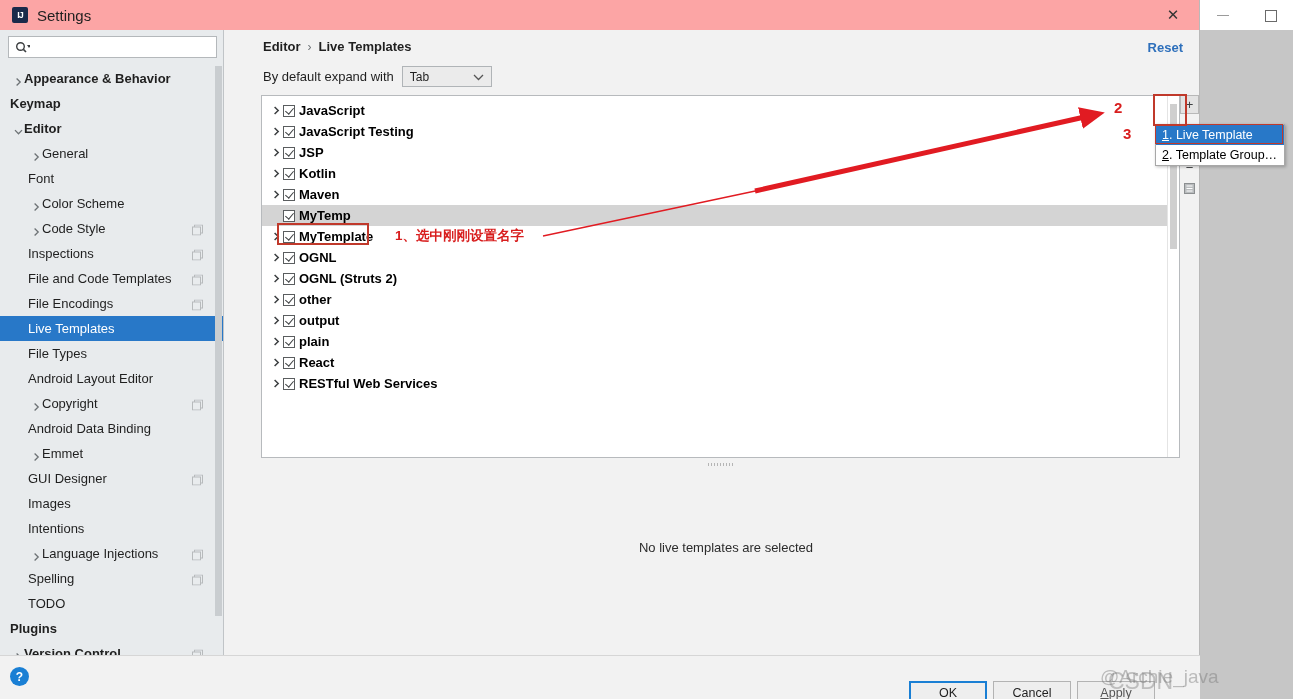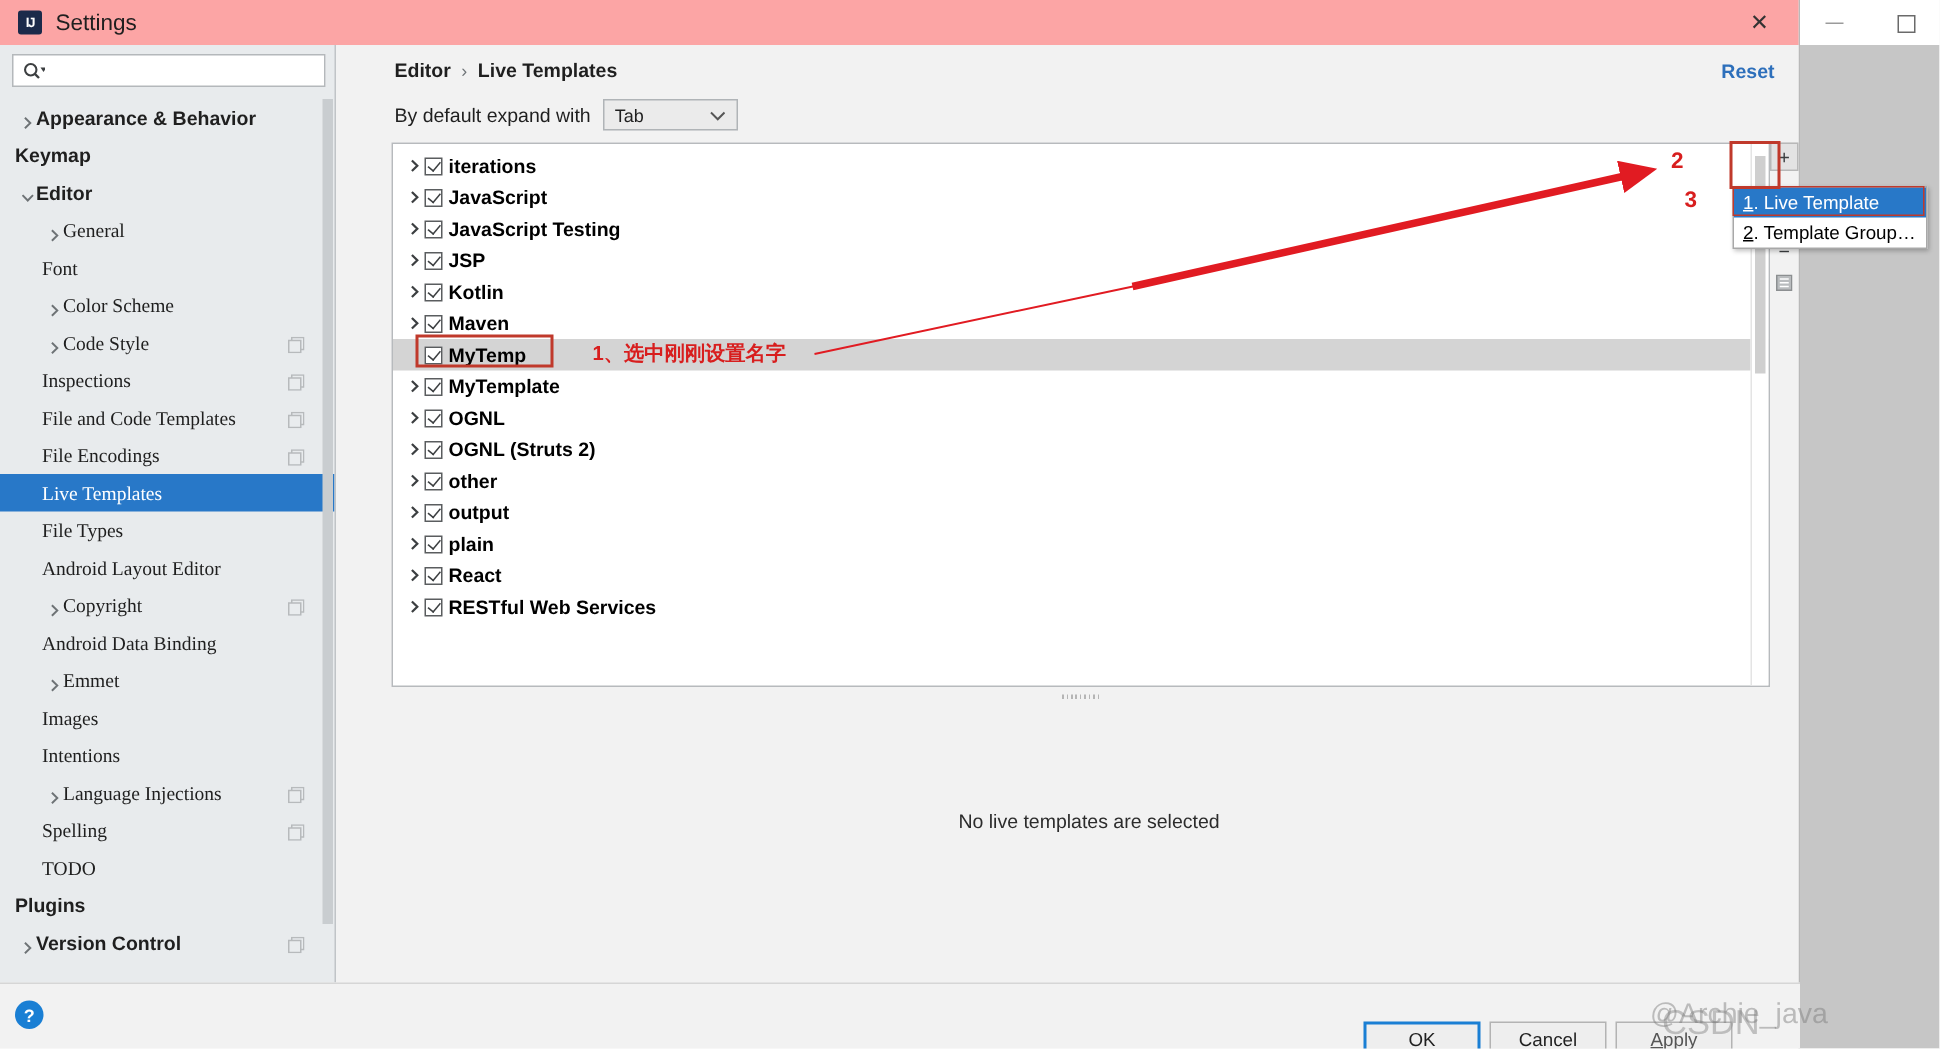--- a/index.html
+++ b/index.html
@@ -99,21 +99,21 @@
     font-family:"Liberation Sans", sans-serif; font-size:12px;
     width:100%; height:20px; padding-left:4px;
   }
   .nav-item {
     height: 25px; display:flex; align-items:center;
     padding-left: 10px; box-sizing:border-box;
     position:relative; white-space:nowrap;
     color:#1f1f1f;
   }
   .nav-item.lvl0 { font-weight:bold; padding-left: 10px; }
-  .nav-item.lvl1 { padding-left: 28px; font-weight:normal;font-family:Liberation Serif, serif; }
+  .nav-item.lvl1 { padding-left: 28px; font-weight:normal; }
   .nav-item.selected { background: #2878c8; color:#ffffff; }
   .nav-arrow {
     position:absolute; left: 14px; top:50%; transform:translateY(-50%);
     width:9px; height:9px; color:#6e7376;
   }
   .nav-item.lvl1 .nav-arrow { left: 32px; }
   .nav-item.lvl1.has-arrow .nav-label { margin-left: 14px; }
   .nav-item.lvl0.has-arrow .nav-label { margin-left: 14px; }
   .copy-badge {
     position:absolute; right: 20px; top:50%; transform:translateY(-50%);
@@ -419,20 +419,27 @@
         <div class="nav-item lvl1">
           <span class="nav-label">Android Data Binding</span>
         </div>
         <div class="nav-item lvl1 has-arrow">
           <span class="nav-arrow"><svg width="9" height="9" viewBox="0 0 9 9">
               <path d="M2.6 1 L6.2 4.5 L2.6 8" fill="none" stroke="currentColor" stroke-width="1.3"></path>
             </svg></span>
           <span class="nav-label">Emmet</span>
         </div>
         <div class="nav-item lvl1">
+          <span class="nav-label">GUI Designer</span>
+          <span class="copy-badge"><svg width="11" height="11" viewBox="0 0 11 11">
+              <rect x="2.5" y="0.5" width="8" height="8" fill="none" stroke="#7d8083"></rect>
+              <rect x="0.5" y="2.5" width="8" height="8" fill="#eceff1" stroke="#7d8083"></rect>
+            </svg></span>
+        </div>
+        <div class="nav-item lvl1">
           <span class="nav-label">Images</span>
         </div>
         <div class="nav-item lvl1">
           <span class="nav-label">Intentions</span>
         </div>
         <div class="nav-item lvl1 has-arrow">
           <span class="nav-arrow"><svg width="9" height="9" viewBox="0 0 9 9">
               <path d="M2.6 1 L6.2 4.5 L2.6 8" fill="none" stroke="currentColor" stroke-width="1.3"></path>
             </svg></span>
           <span class="nav-label">Language Injections</span>
@@ -487,29 +494,20 @@
         <span class="caret">
           <svg width="11" height="7" viewBox="0 0 11 7">
               <path d="M1 1 L5.5 5.5 L10 1" fill="none" stroke="#555" stroke-width="1.3"></path>
             </svg>
         </span>
       </div>
     </div>
 
     <div id="list-box">
       <div id="list-inner">
-          <div class="tpl-row">
-            <span class="tpl-arrow">
-              <svg width="9" height="9" viewBox="0 0 9 9">
-                <path d="M2.6 1 L6.2 4.5 L2.6 8" fill="none" stroke="#3c3f41" stroke-width="1.5"></path>
-              </svg>
-            </span>
-            <span class="tpl-check"></span>
-            <span>iterations</span>
-          </div>
           <div class="tpl-row">
             <span class="tpl-arrow">
               <svg width="9" height="9" viewBox="0 0 9 9">
                 <path d="M2.6 1 L6.2 4.5 L2.6 8" fill="none" stroke="#3c3f41" stroke-width="1.5"></path>
               </svg>
             </span>
             <span class="tpl-check"></span>
             <span>JavaScript</span>
           </div>
           <div class="tpl-row">

